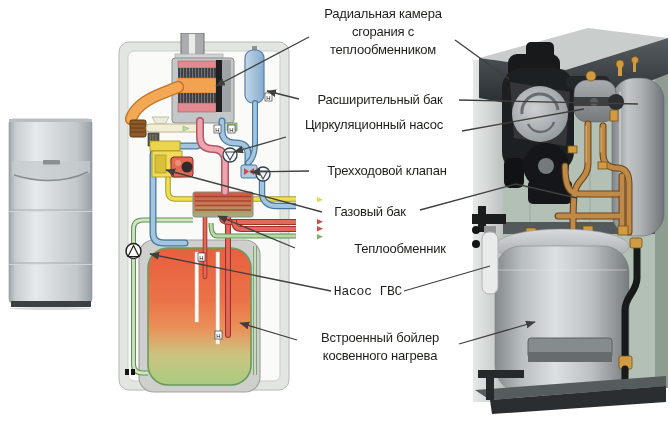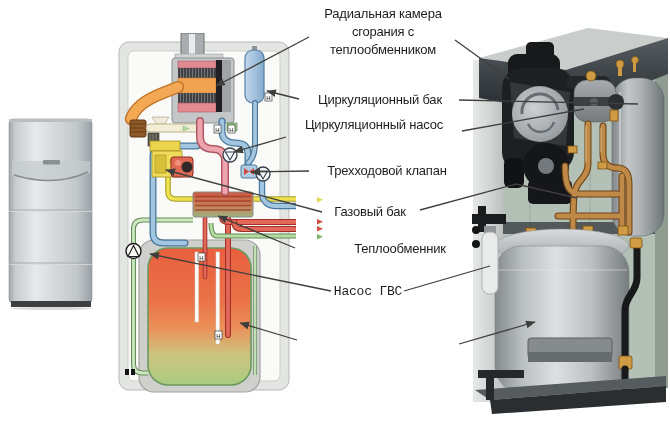--- a/index.html
+++ b/index.html
@@ -361,26 +361,27 @@
     </g>
     <g>
       <polygon points="5,372 196,358 196,368 20,382" fill="#565b5e"></polygon>
       <polygon points="20,382 196,368 196,384 22,396" fill="#2a2e31"></polygon>
       <rect x="8" y="352" width="46" height="8" fill="#26292b"></rect>
       <rect x="16" y="360" width="8" height="22" fill="#26292b"></rect>
     </g>
   </svg>
 
   <div class="lbl" style="left:298px;top:5px;width:170px;">Радиальная камера сгорания с теплообменником</div>
-  <div class="lbl" style="left:300px;top:91px;width:160px;">Циркуляционный бак</div>
+  <div class="lbl" style="left:300px;top:91px;width:160px;">Расширительный бак</div>
   <div class="lbl" style="left:285px;top:116px;width:178px;">Циркуляционный насос</div>
   <div class="lbl" style="left:312px;top:162px;width:150px;">Трехходовой клапан</div>
   <div class="lbl" style="left:323px;top:203px;width:94px;">Газовый бак</div>
   <div class="lbl" style="left:296px;top:240px;width:120px;margin-left:44px;">Теплообменник</div>
   <div class="lbl" style="left:333px;top:283px;width:70px;font-family:Liberation Mono, monospace;">Насос ГВС</div>
+  <div class="lbl" style="left:300px;top:329px;width:160px;">Встроенный бойлер косвенного нагрева</div>
 
   <svg id="leaders" width="670" height="422" viewBox="0 0 670 422">
     <defs>
       <marker id="arw" markerWidth="9" markerHeight="8" refX="7" refY="3" orient="auto">
         <path d="M0,0 L7.5,3 L0,6 Z" fill="#3f3f3d"></path>
       </marker>
     </defs>
     <g stroke="#3f3f3d" stroke-width="1.3" fill="none">
       <line x1="309" y1="37" x2="216" y2="86" marker-end="url(#arw)"></line>
       <line x1="455" y1="40" x2="509" y2="79"></line>

